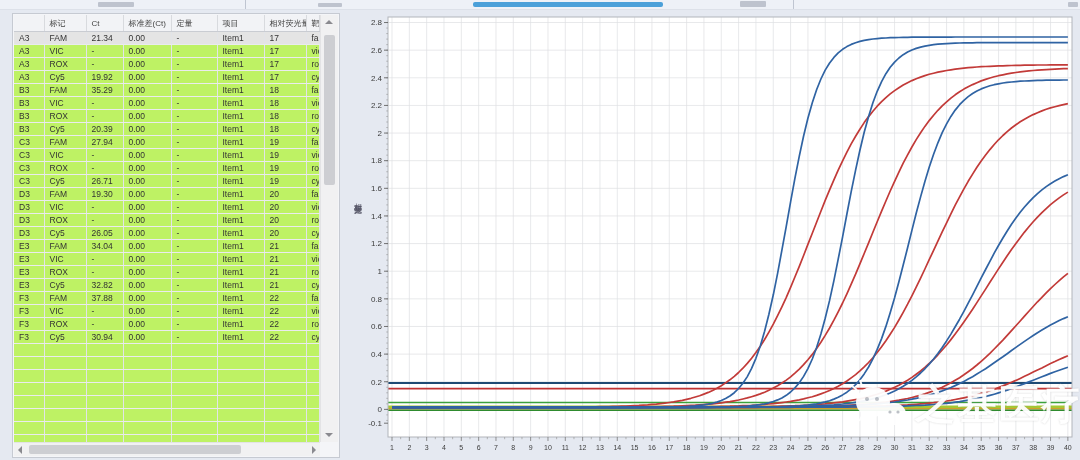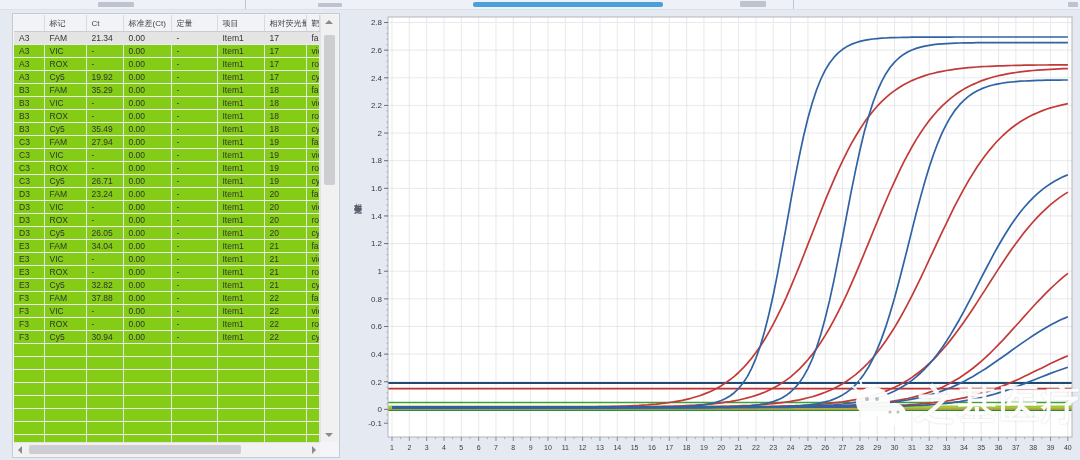--- a/index.html
+++ b/index.html
@@ -10,21 +10,21 @@
   .topstrip{position:absolute;left:0;top:0;width:1080px;height:9px;background:#eef1f7;
             border-bottom:1px solid #dde1e9}
   .frag{position:absolute;background:#8e96a6;opacity:.5;border-radius:1px}
   .tdiv{position:absolute;top:0;width:1px;height:9px;background:#bfc5d1}
   .accent{position:absolute;top:2px;height:5px;border-radius:2px}
 
   
   .panel{position:absolute;left:12px;top:13px;width:328px;height:445px;
          background:#f4f5f8;border:1px solid #c6cad2;box-sizing:border-box}
   .table-wrap{position:absolute;left:1px;top:1px;right:19px;bottom:15px;overflow:hidden;background:#fff}
-  table{border-collapse:collapse;table-layout:fixed;width:305px;background:#84cc16}
+  table{border-collapse:collapse;table-layout:fixed;width:305px;background:#bef264}
   th{font-size:8px;font-weight:normal;color:#444;background:#f2f3f6;text-align:left;
      border-right:1px solid #d8dade;border-bottom:1px solid #c9ccd2;height:16px;
      padding:0 0 0 5px;overflow:hidden;white-space:nowrap}
   td{font-size:8.5px;color:#333;border-right:1px solid #e2e4e8;border-bottom:1px solid #eaebee;
      height:12px;padding:0 0 0 5px;overflow:hidden;white-space:nowrap}
   tr.sel td{background:#e4e4e4}
   
   .vscroll{position:absolute;top:1px;right:1px;bottom:15px;width:17px;background:#f1f1f2;border-left:1px solid #e3e3e5}
   .hscroll{position:absolute;left:1px;right:19px;bottom:1px;height:13px;background:#f1f1f2;border-top:1px solid #e3e3e5}
   .thumb{position:absolute;background:#cdced2;border-radius:2px}
@@ -151,21 +151,21 @@
             <td>-</td>
             <td>0.00</td>
             <td>-</td>
             <td>Item1</td>
             <td>18</td>
             <td>rox</td>
           </tr>
           <tr>
             <td>B3</td>
             <td>Cy5</td>
-            <td>35.49</td>
+            <td>20.39</td>
             <td>0.00</td>
             <td>-</td>
             <td>Item1</td>
             <td>18</td>
             <td>cy5</td>
           </tr>
           <tr>
             <td>C3</td>
             <td>FAM</td>
             <td>27.94</td>
@@ -201,21 +201,21 @@
             <td>26.71</td>
             <td>0.00</td>
             <td>-</td>
             <td>Item1</td>
             <td>19</td>
             <td>cy5</td>
           </tr>
           <tr>
             <td>D3</td>
             <td>FAM</td>
-            <td>23.24</td>
+            <td>19.30</td>
             <td>0.00</td>
             <td>-</td>
             <td>Item1</td>
             <td>20</td>
             <td>fam</td>
           </tr>
           <tr>
             <td>D3</td>
             <td>VIC</td>
             <td>-</td>

